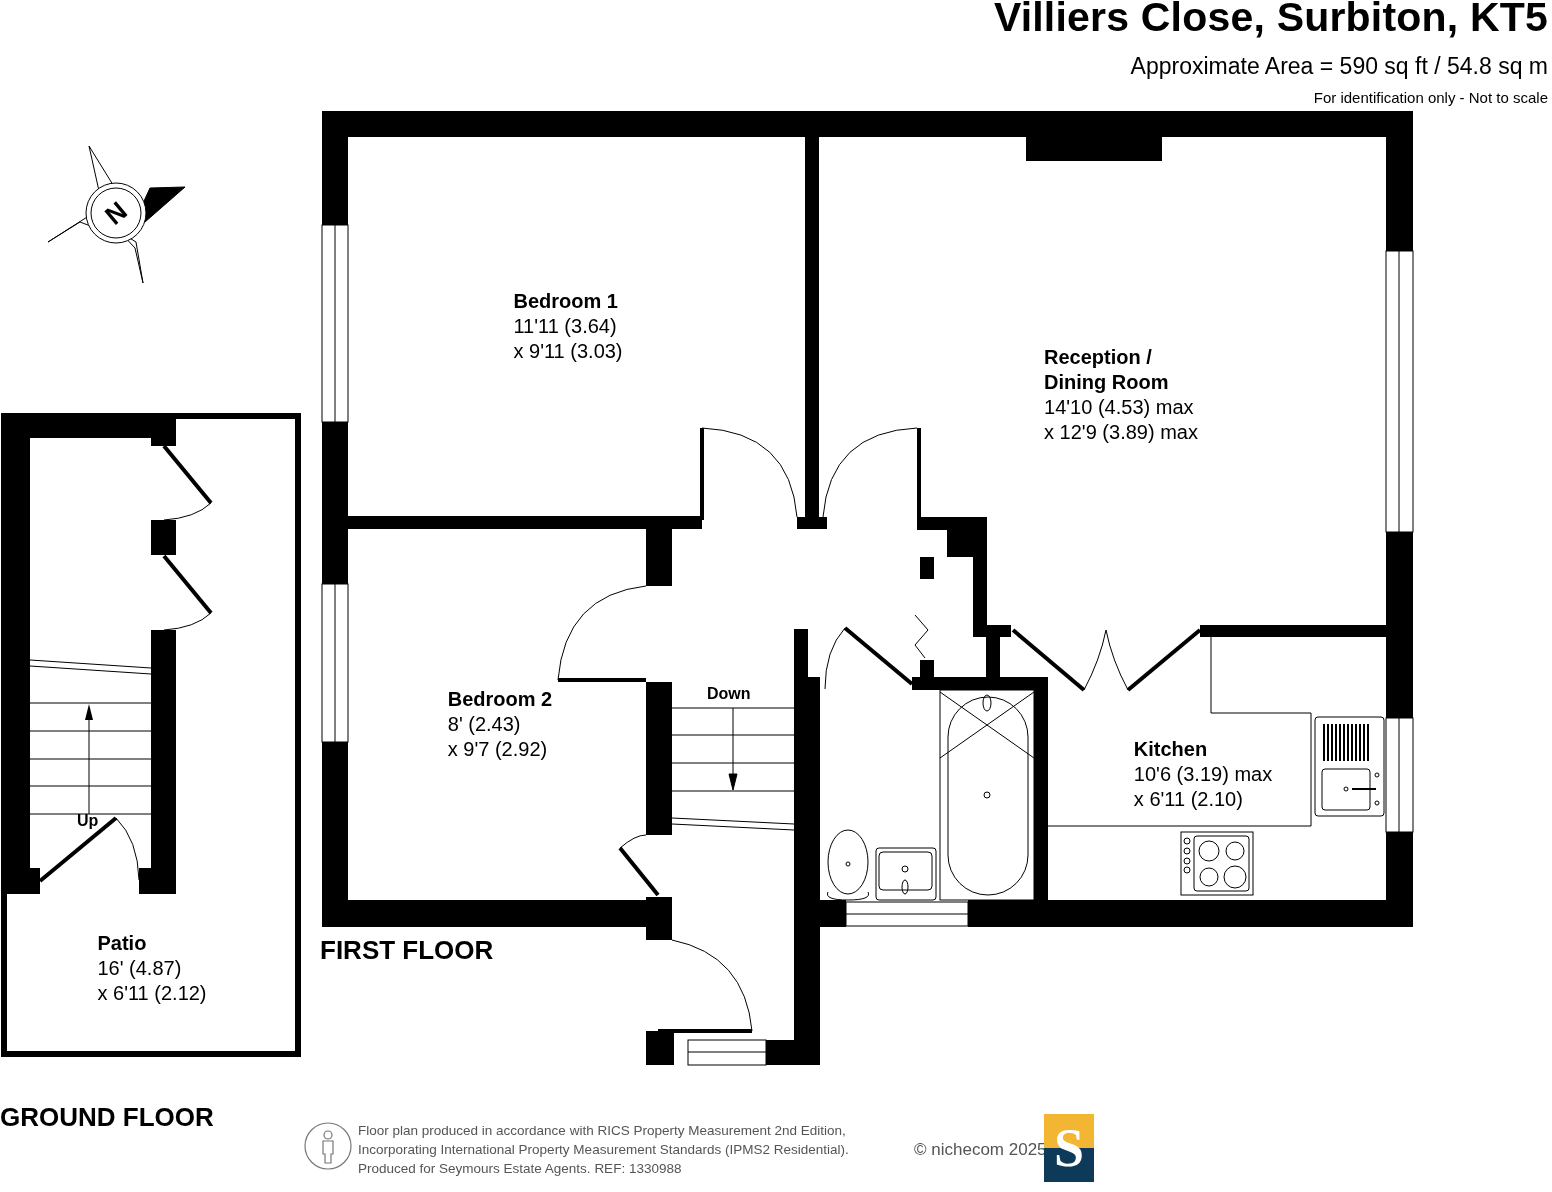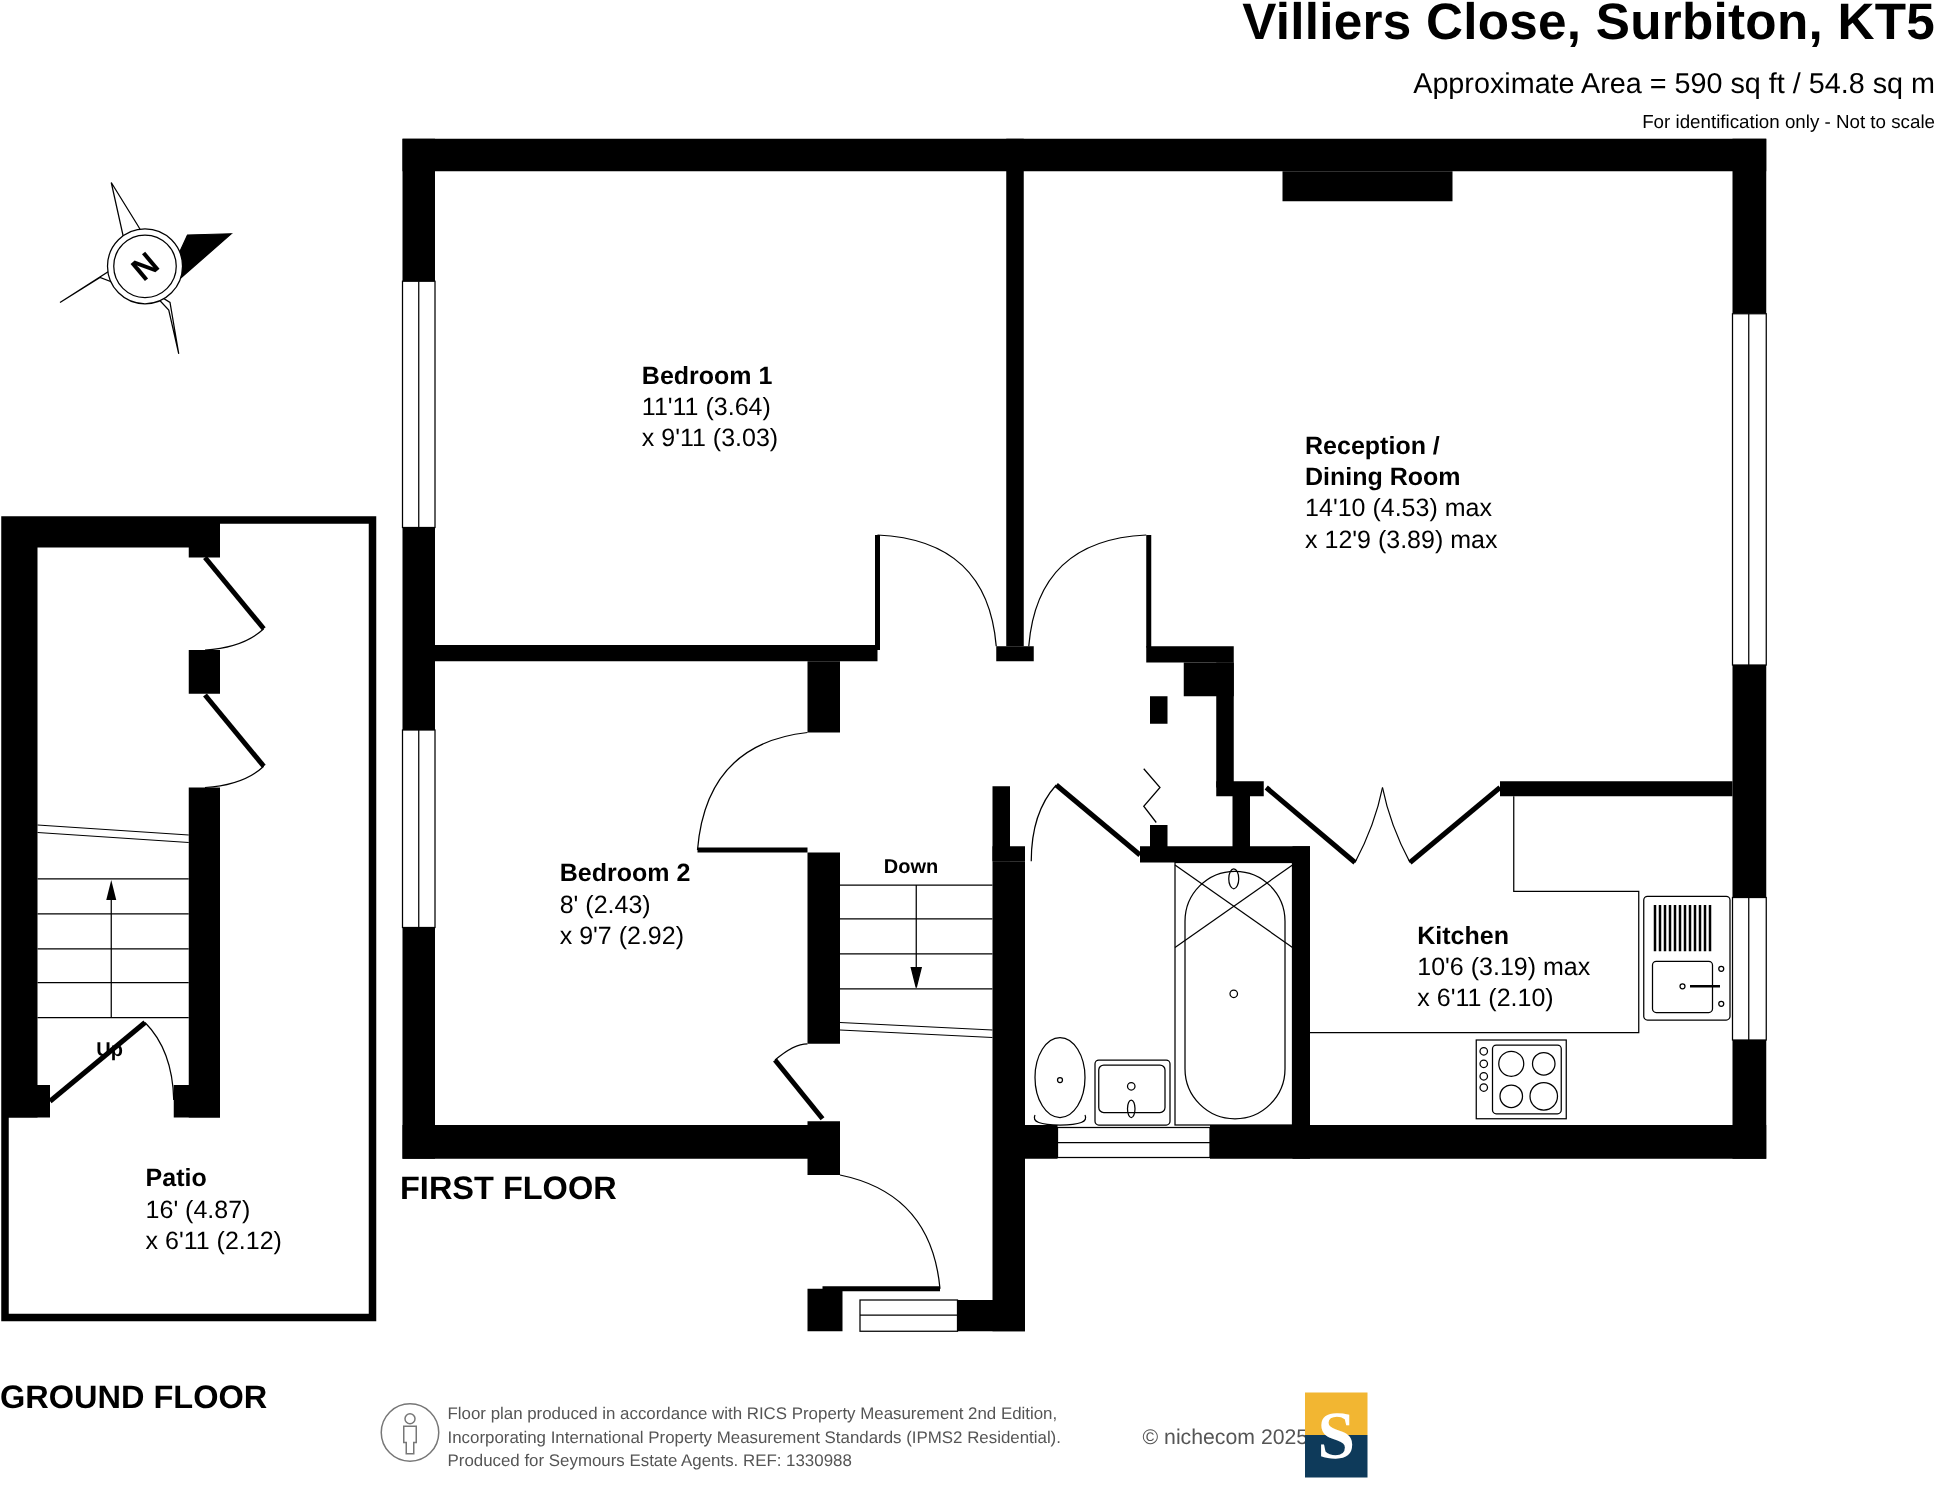--- a/index.html
+++ b/index.html
@@ -235,28 +235,28 @@
 <div class="room-label" style="left:500px; top:687px;">
   <span class="name">Bedroom 2</span>
   <span class="dim">8' (2.43)</span>
   <span class="dim">x 9'7 (2.92)</span>
 </div>
 <div class="room-label" style="left:1203px; top:737px;">
   <span class="name">Kitchen</span>
   <span class="dim">10'6 (3.19) max</span>
   <span class="dim">x 6'11 (2.10)</span>
 </div>
-<div class="room-label" style="left:152px; top:931px;margin-left:19px;">
+<div class="room-label" style="left:152px; top:931px;">
   <span class="name">Patio</span>
   <span class="dim">16' (4.87)</span>
   <span class="dim">x 6'11 (2.12)</span>
 </div>
 
 <div class="stair-label" style="left:707px; top:685px;text-align:center;">Down</div>
-<div class="stair-label" style="left:77px; top:832px;">Up</div>
+<div class="stair-label" style="left:77px; top:812px;">Up</div>
 
 <div class="floor-label" style="left:320px; top:935px;">FIRST FLOOR</div>
 <div class="floor-label" style="left:0px; top:1066px;margin-top:36px;">GROUND FLOOR</div>
 
 <svg id="person-icon" class="abs" viewBox="0 0 50 50">
   <circle cx="25" cy="25" r="23" fill="none" stroke="#777" stroke-width="1.2"></circle>
   <circle cx="25" cy="14" r="4" fill="none" stroke="#777" stroke-width="1.2"></circle>
   <path d="M20,20 L30,20 L30,33 L28,33 L28,42 L22,42 L22,33 L20,33 Z" fill="none" stroke="#777" stroke-width="1.2"></path>
 </svg>
 <div id="footer-text" class="abs">

